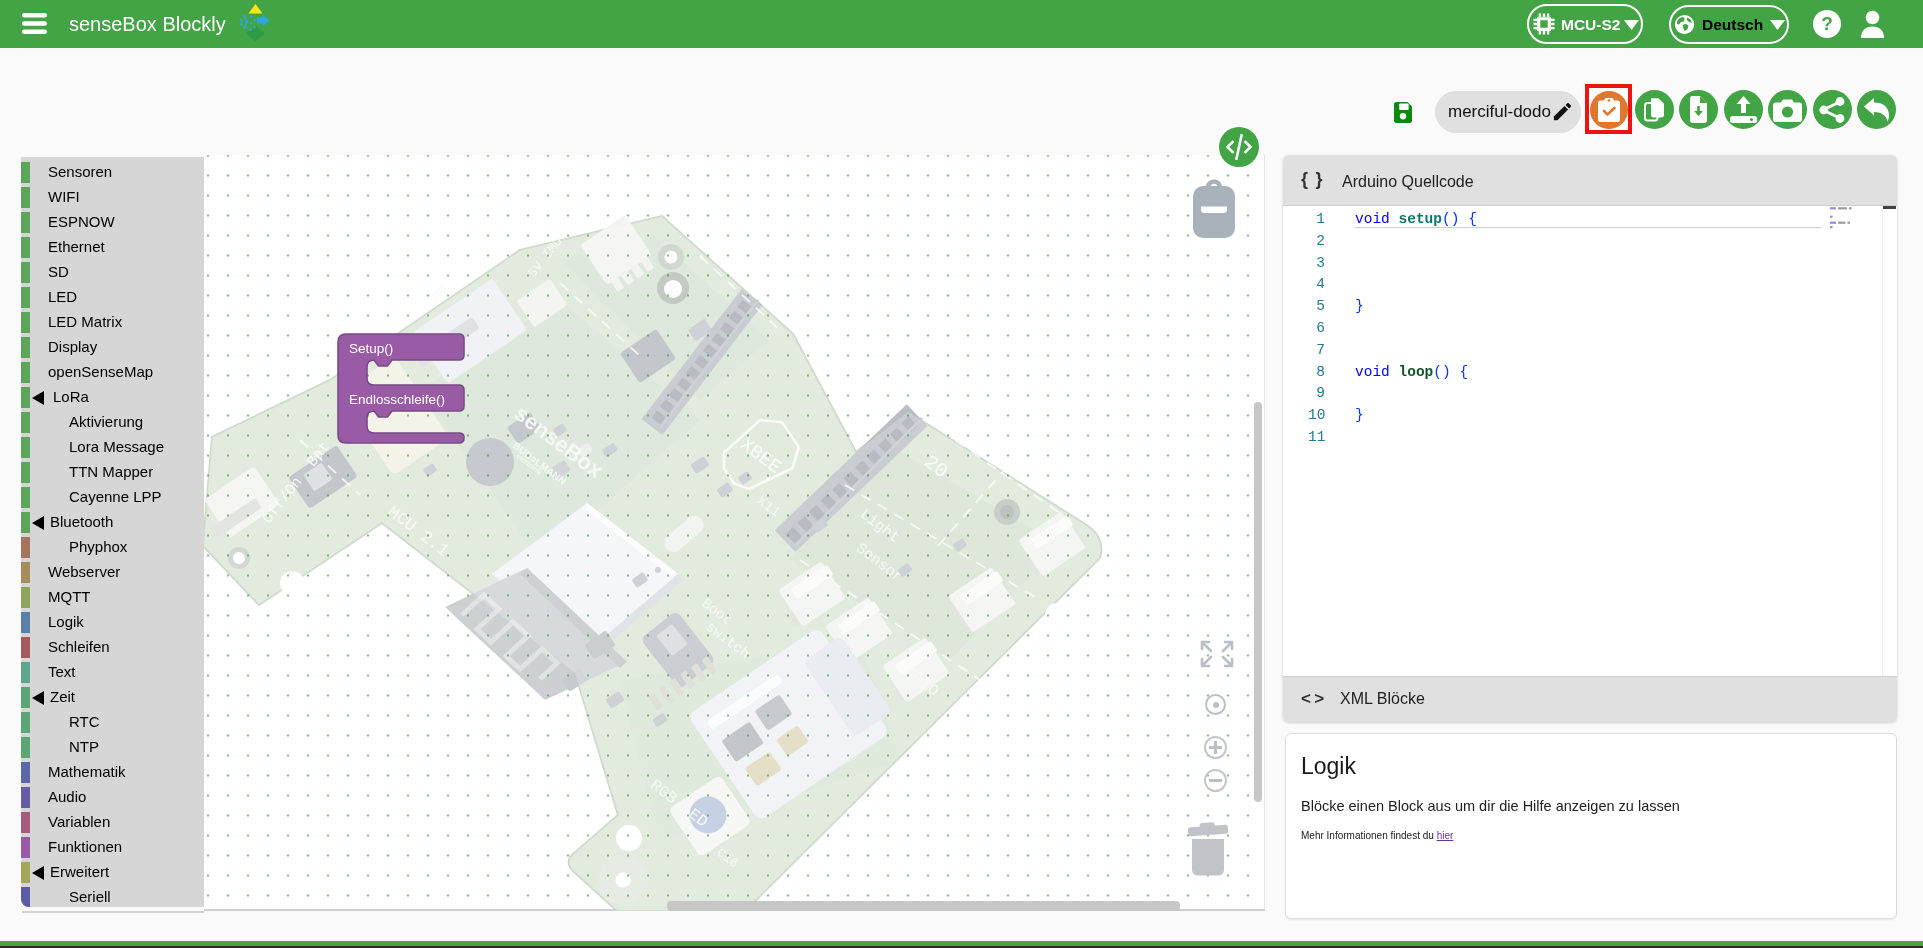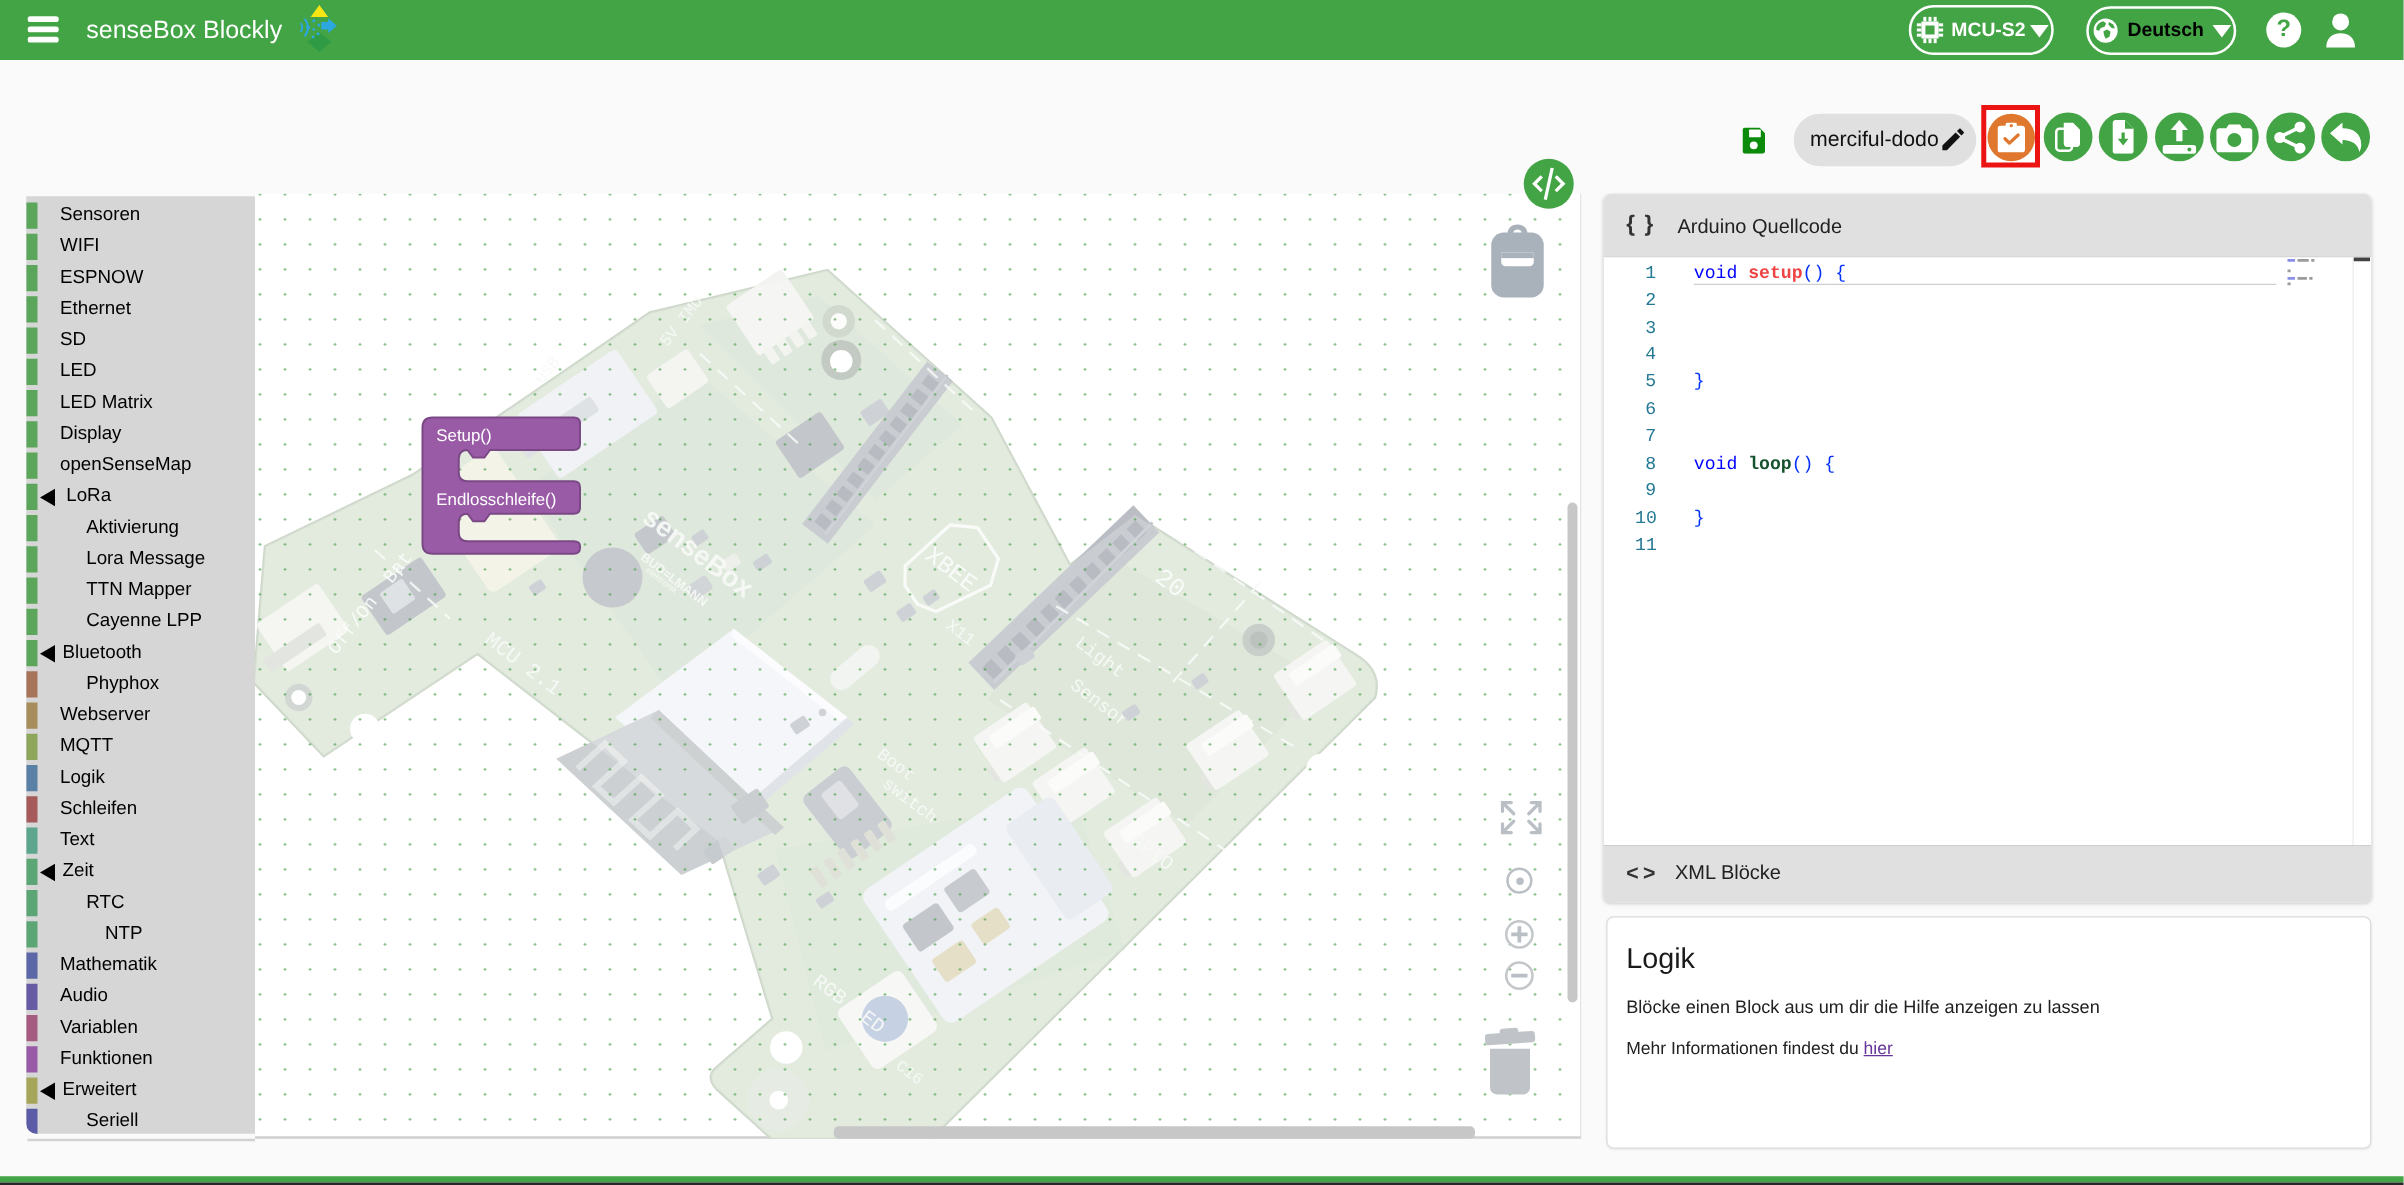--- a/index.html
+++ b/index.html
@@ -430,21 +430,21 @@
       <div class="chip" style="background:#5BA674;"></div>
       <div class="tri" style="left:11px;"></div>
       <div class="tlabel" style="left:29px;">Zeit</div>
     </div>
 <div class="trow" style="top:553px;">
       <div class="chip" style="background:#5BA674;"></div>
       <div class="tlabel" style="left:48px;">RTC</div>
     </div>
 <div class="trow" style="top:578px;">
       <div class="chip" style="background:#5BA674;"></div>
-      <div class="tlabel" style="left:63px;text-align:center;">NTP</div>
+      <div class="tlabel" style="left:48px;text-align:center;">NTP</div>
     </div>
 <div class="trow" style="top:603px;">
       <div class="chip" style="background:#5B67A6;"></div>
       <div class="tlabel" style="left:27px;">Mathematik</div>
     </div>
 <div class="trow" style="top:628px;">
       <div class="chip" style="background:#675BA6;"></div>
       <div class="tlabel" style="left:27px;">Audio</div>
     </div>
 <div class="trow" style="top:653px;">
@@ -470,21 +470,21 @@
 <div id="codepanel">
   <div id="codehead">
     <div class="abs" style="left:18px; top:14px; font-weight:bold; font-size:18px; color:#333; letter-spacing:2px;">{ }</div>
     <div class="abs" style="left:59px; top:18px; font-size:16px; color:#212121;">Arduino Quellcode</div>
   </div>
 
   <div class="abs" style="left:72px; top:52px; width:466px; height:21px; border-bottom:1.6px solid #cfcfcf;"></div>
 
   <div class="codeline" style="left:25px; top:54px; width:17px; text-align:right; color:#237893; line-height:21.8px;">1<br>2<br>3<br>4<br>5<br>6<br>7<br>8<br>9<br>10<br>11</div>
 
-  <div class="codeline" style="left:72px; top:54px; line-height:21.8px; color:#0431fa;"><span style="color:#0000ff;">void</span> <span style="color:#ef4444;font-weight:bold;">setup</span>() {<br><br><br><br>}<br><br><br><span style="color:#0000ff;">void</span> <span style="color:#14532d;font-weight:bold;">loop</span>() {<br><br>}</div>
+  <div class="codeline" style="left:72px; top:54px; line-height:21.8px; color:#0431fa;"><span style="color:#0000ff;">void</span> <span style="color:#0f766e;font-weight:bold;">setup</span>() {<br><br><br><br>}<br><br><br><span style="color:#0000ff;">void</span> <span style="color:#14532d;font-weight:bold;">loop</span>() {<br><br>}</div>
 
   <div class="abs" style="left:599px; top:51px; width:1px; height:470px; background:#ececec;"></div>
   <svg class="abs" style="left:546px; top:51px;" width="56" height="30" viewBox="0 0 56 30">
     <rect x="1" y="1.2" width="6" height="2.2" fill="#8a8fe8"></rect>
       <rect x="9" y="1.2" width="9" height="2.2" fill="#9b9b9b"></rect>
       <rect x="20" y="1.2" width="2.5" height="2.2" fill="#9b9b9b"></rect>
     <rect x="1" y="9.6" width="2.5" height="2.2" fill="#9b9b9b"></rect>
     <rect x="1" y="15.6" width="6" height="2.2" fill="#8a8fe8"></rect>
       <rect x="9" y="15.6" width="7.5" height="2.2" fill="#9b9b9b"></rect>
       <rect x="18.5" y="15.6" width="2.5" height="2.2" fill="#9b9b9b"></rect>
@@ -493,21 +493,21 @@
   <div class="abs" style="left:600px; top:51px; width:13px; height:3.4px; background:#424242;"></div>
   <div id="xmlbar">
     <div class="abs" style="left:18px; top:12px; font-weight:bold; font-size:17px; color:#333;">&lt; &gt;</div>
     <div class="abs" style="left:57px; top:13px; font-size:16px; color:#212121;">XML Blöcke</div>
   </div>
 </div>
 
 <div id="helpcard">
   <div class="abs" style="left:15px; top:19px; font-size:23px; color:#1a1a1a;">Logik</div>
   <div class="abs" style="left:15px; top:64px; font-size:14.5px; color:#212121;">Blöcke einen Block aus um dir die Hilfe anzeigen zu lassen</div>
-  <div class="abs" style="left:15px; top:96px; font-size:14px; color:#212121;">Mehr Informationen findest du <span style="color:#663399; text-decoration:underline;">hier</span></div>
+  <div class="abs" style="left:15px; top:96px; font-size:10px; color:#212121;">Mehr Informationen findest du <span style="color:#663399; text-decoration:underline;">hier</span></div>
 </div>
 
 <div class="abs" style="left:1219px; top:127px; width:40px; height:40px; border-radius:50%; background:#43a445;"></div>
 <svg class="abs" style="left:1225px; top:134px;" width="28" height="26" viewBox="0 0 28 26">
   <g stroke="#fff" stroke-width="2.6" fill="none" stroke-linecap="square">
     <path d="M7.5 8 L2.5 13 L7.5 18"></path>
     <path d="M20.5 8 L25.5 13 L20.5 18"></path>
     <path d="M16.5 1.5 L11.5 24.5"></path>
   </g>
 </svg>

